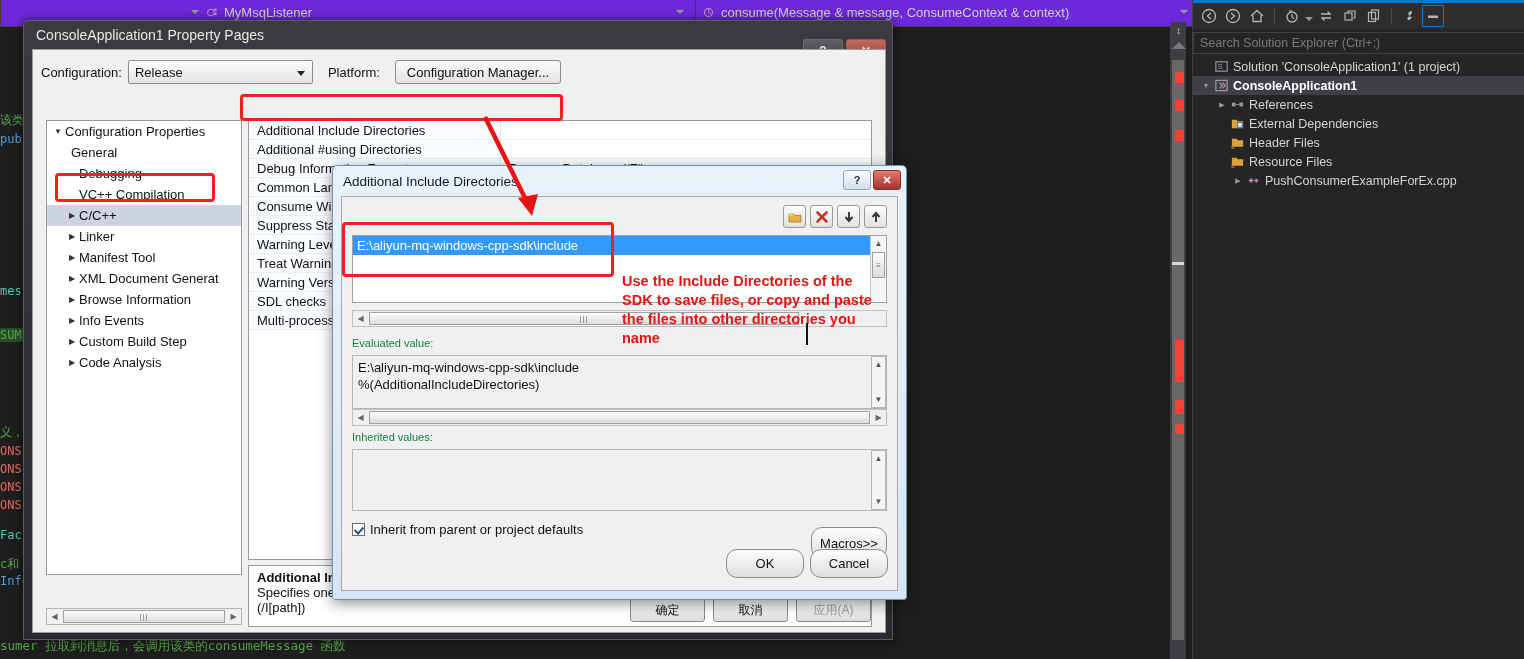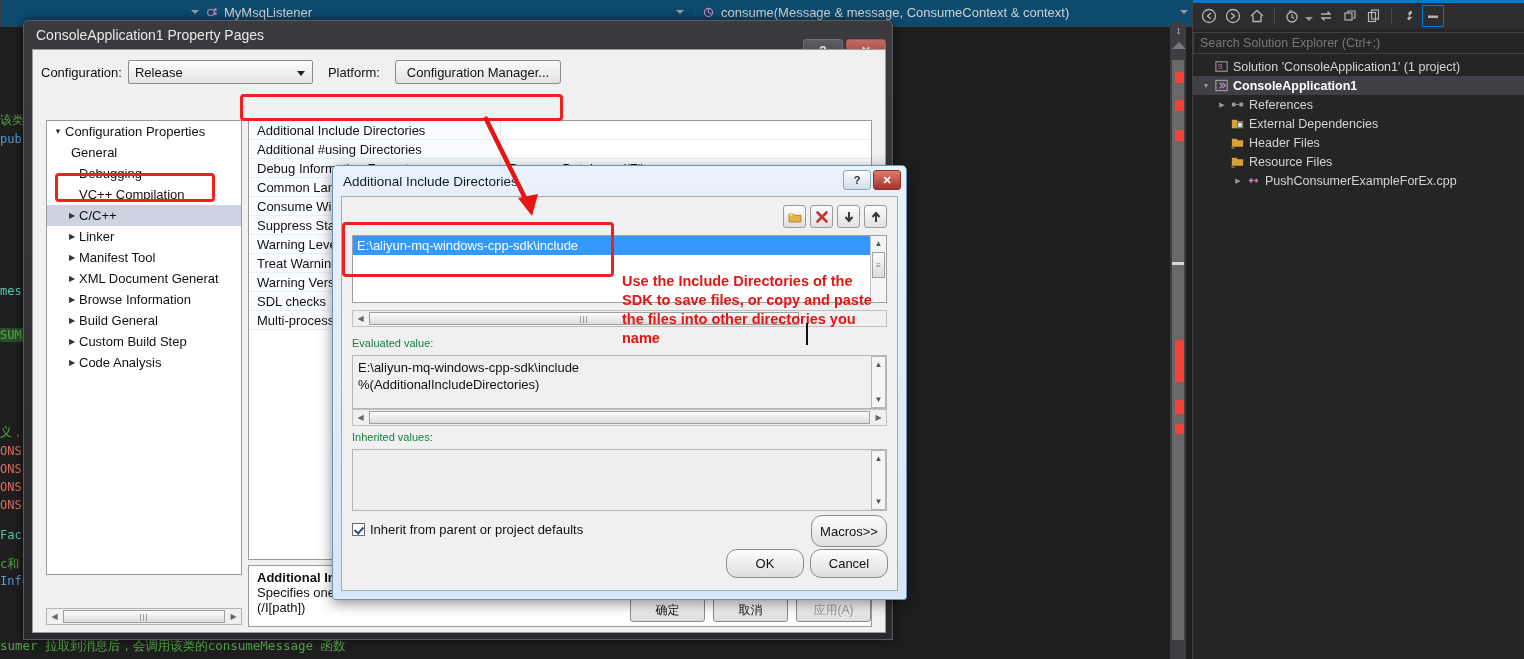--- a/index.html
+++ b/index.html
@@ -29,21 +29,21 @@
     white-space: pre;
   }
   .c-green { color: #57a64a; }
   .c-blue  { color: #569cd6; }
   .c-red   { color: #e06c5f; }
   .c-teal  { color: #4ec9b0; }
 
   
   .nav-bar {
     position: absolute; left: 0; top: 0; width: 1196px; height: 27px;
-    background: #0c4a6e;
+    background: #6d28d9;
     border-bottom: 1px solid #3f3f46;
   }
   .nav-split {
     position: absolute; top: 0; height: 27px;
     border-left: 1px solid #3f3f46;
   }
   .nav-left { left: 0; width: 695px; }
   .nav-right { left: 695px; width: 501px; border-left: 1px solid #3f3f46; }
   .nav-label {
     position: absolute; top: 5px;
@@ -373,20 +373,21 @@
     border: solid #2a4d8f; border-width: 0 2px 2px 0;
     transform: rotate(42deg);
   }
   .dlg-btn {
     position: absolute; width: 78px; height: 29px;
     background: linear-gradient(#fcfcfc, #dfdfdf);
     border: 1px solid #8b8b8b; border-radius: 11px;
     font-size: 13px; color: #111;
     display: flex; align-items: center; justify-content: center;
     font-family: "Liberation Sans", sans-serif;
+    margin-top: 12px;
   }
 
   
   .anno-box {
     position: absolute; border: 3px solid #f21f1f; border-radius: 4px;
     pointer-events: none;
   }
   .anno-text {
     position: absolute; color: #e81414; font-weight: bold;
     font-size: 14.5px; line-height: 19px;
@@ -650,21 +651,21 @@
         <div class="cfg-row" style="padding-left:18px;">
           <span class="cfg-exp">▶</span>
           <span>XML Document Generat</span>
         </div>
         <div class="cfg-row" style="padding-left:18px;">
           <span class="cfg-exp">▶</span>
           <span>Browse Information</span>
         </div>
         <div class="cfg-row" style="padding-left:18px;">
           <span class="cfg-exp">▶</span>
-          <span>Build General</span>
+          <span>Info Events</span>
         </div>
         <div class="cfg-row" style="padding-left:18px;">
           <span class="cfg-exp">▶</span>
           <span>Custom Build Step</span>
         </div>
         <div class="cfg-row" style="padding-left:18px;">
           <span class="cfg-exp">▶</span>
           <span>Code Analysis</span>
         </div>
       </div>

